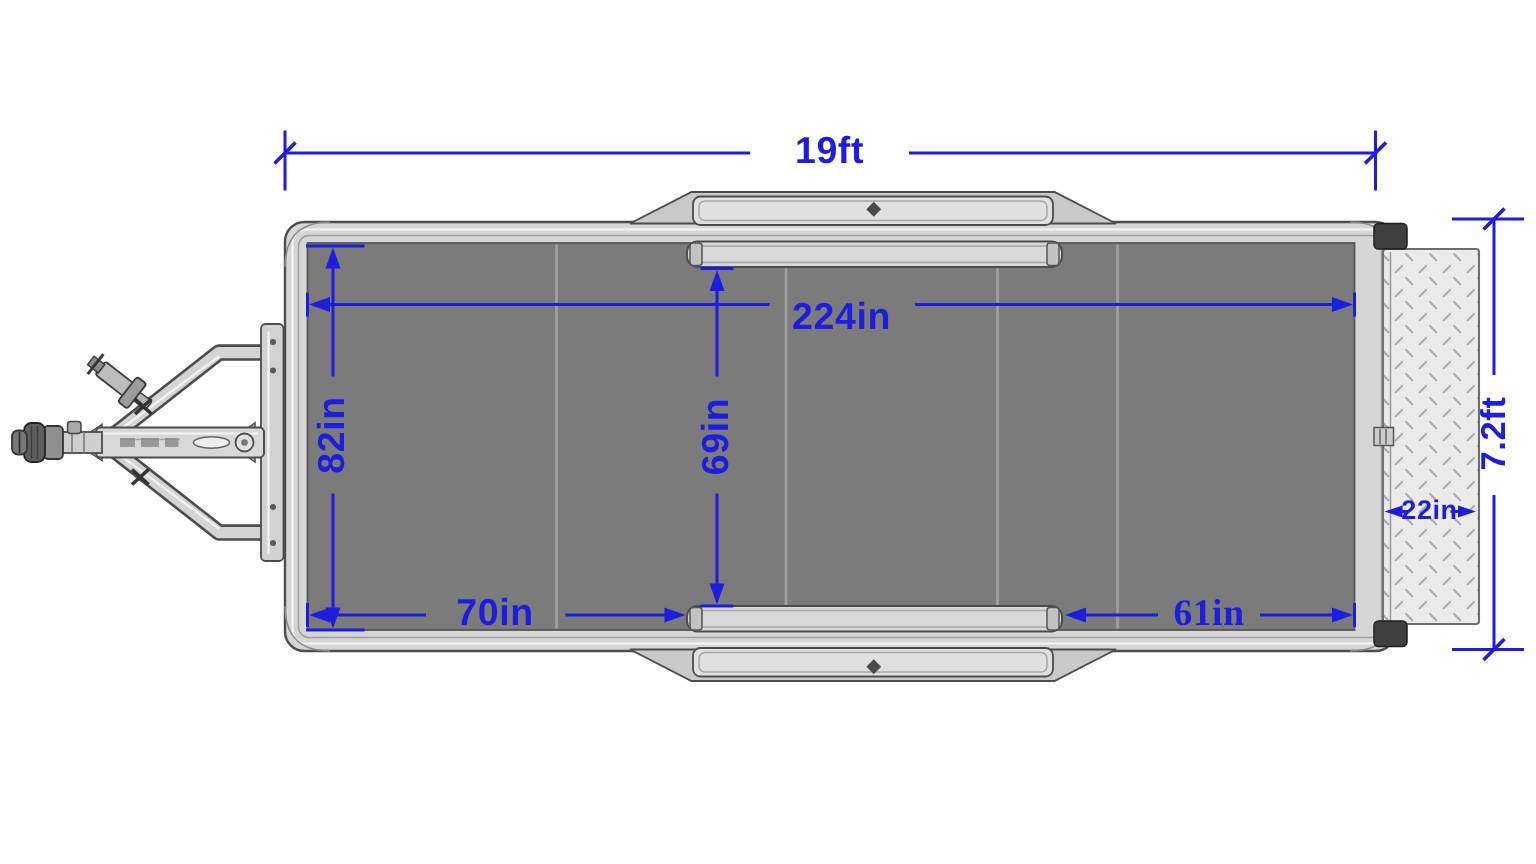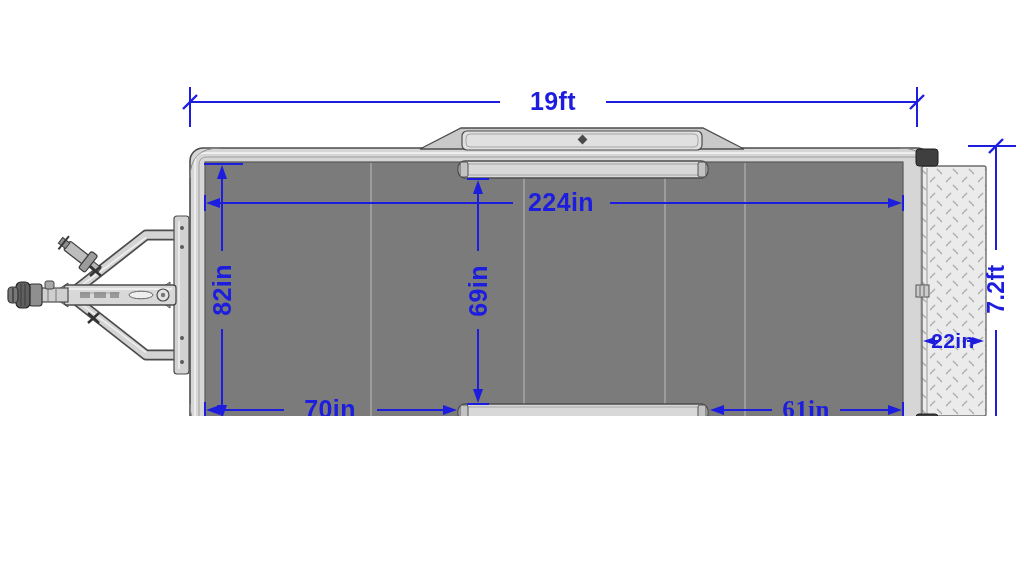--- a/index.html
+++ b/index.html
@@ -1,27 +1,27 @@
 <!DOCTYPE html>
 <html><head>
 <meta charset="utf-8">
 <style>
   html,body{margin:0;padding:0;background:#ffffff;}
   #stage{
-    position:relative;width:1024px;height:416px;background:#ffffff;overflow:hidden;
+    position:relative;width:1024px;height:576px;background:#ffffff;overflow:hidden;
     font-family:"Liberation Sans",sans-serif;
   }
   #drawing{position:absolute;left:0;top:0;}
   .dim{
     position:absolute;color:#1d1de0;font-weight:bold;font-size:25px;
     letter-spacing:.4px;white-space:nowrap;transform:translate(-50%,-54%);
     line-height:1;user-select:none;
   }
   .dim.rot{transform:translate(-50%,-50%) rotate(-90deg);}
-  .dim.small{font-size:21px;}
+  .dim.small{font-size:18px;}
   .dim.med{font-size:23px;}
 </style>
 </head>
 <body>
 
 <div id="stage">
 
   <svg id="drawing" width="1024" height="576" viewBox="0 0 1024 576">
     <defs>
       <pattern id="dplate" width="16" height="16" patternUnits="userSpaceOnUse">
@@ -206,20 +206,20 @@
         <line x1="968" y1="433" x2="1016" y2="433"></line>
         <line x1="996" y1="146" x2="996" y2="250"></line>
         <line x1="996" y1="330" x2="996" y2="433"></line>
         <line x1="989" y1="153" x2="1003" y2="139" stroke-width="2.4"></line>
         <line x1="989" y1="440" x2="1003" y2="426" stroke-width="2.4"></line>
       </g>
     </g>
   </svg>
 
   <div class="dim" style="left:553px;top:102px;">19ft</div>
-  <div class="dim" style="left:561px;top:203px;">224in</div>
+  <div class="dim" style="left:561px;top:213px;">224in</div>
   <div class="dim rot" style="left:222px;top:290px;">82in</div>
   <div class="dim rot" style="left:478px;top:291px;">69in</div>
   <div class="dim" style="left:330px;top:410px;text-align:right;">70in</div>
   <div class="dim" style="left:806px;top:410px;font-family:Liberation Serif, serif;">61in</div>
   <div class="dim small" style="left:953px;top:341px;">22in</div>
   <div class="dim rot med" style="left:996px;top:289px;">7.2ft</div>
 </div>
 
 </body></html>

